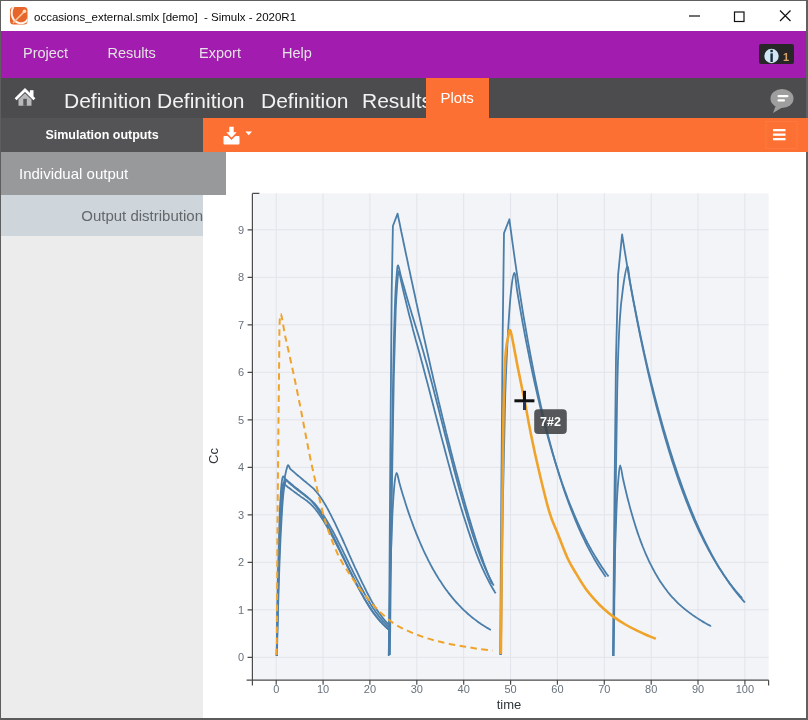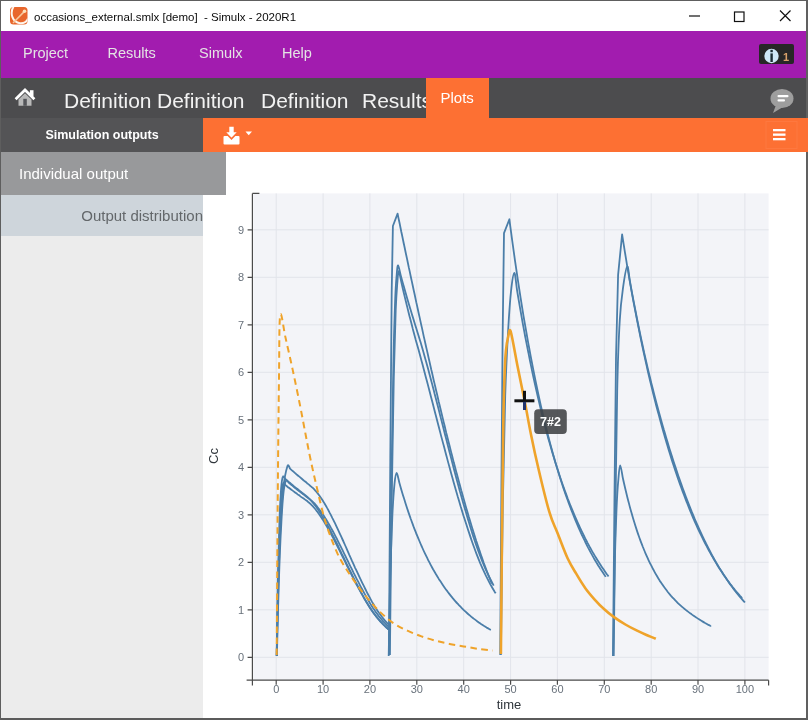--- a/index.html
+++ b/index.html
@@ -51,21 +51,21 @@
     <svg class="abs" width="140" height="30" style="left:668px;top:0">
       <path d="M20,15 H31" stroke="#111" stroke-width="1.2"></path>
       <rect x="65.5" y="11" width="9.5" height="9.5" fill="none" stroke="#111" stroke-width="1.2"></rect>
       <path d="M111,9.5 L121.5,20 M121.5,9.5 L111,20" stroke="#111" stroke-width="1.2"></path>
     </svg>
   </div>
 
   <div class="abs" id="menubar">
     <span class="mitem" style="left:22px">Project</span>
     <span class="mitem" style="left:106.5px">Results</span>
-    <span class="mitem" style="left:198px">Simulx</span>
+    <span class="mitem" style="left:198px">Export</span>
     <span class="mitem" style="left:281px">Help</span>
     <div style="position:absolute;left:758px;top:13px;width:35px;height:20px;background:#272727;border-radius:2px"></div>
     <svg class="abs" width="40" height="24" style="left:756px;top:12px">
       <circle cx="14.5" cy="13" r="7.2" fill="#cfe8f7"></circle>
       <rect x="13.4" y="6.8" width="2.4" height="2.4" fill="#1b2b33"></rect>
       <rect x="13.4" y="10.4" width="2.4" height="8.6" fill="#1b2b33"></rect>
       <text x="26" y="17.5" font-size="11" font-weight="bold" fill="#d9a26a" font-family="Liberation Sans, sans-serif">1</text>
     </svg>
   </div>
 

